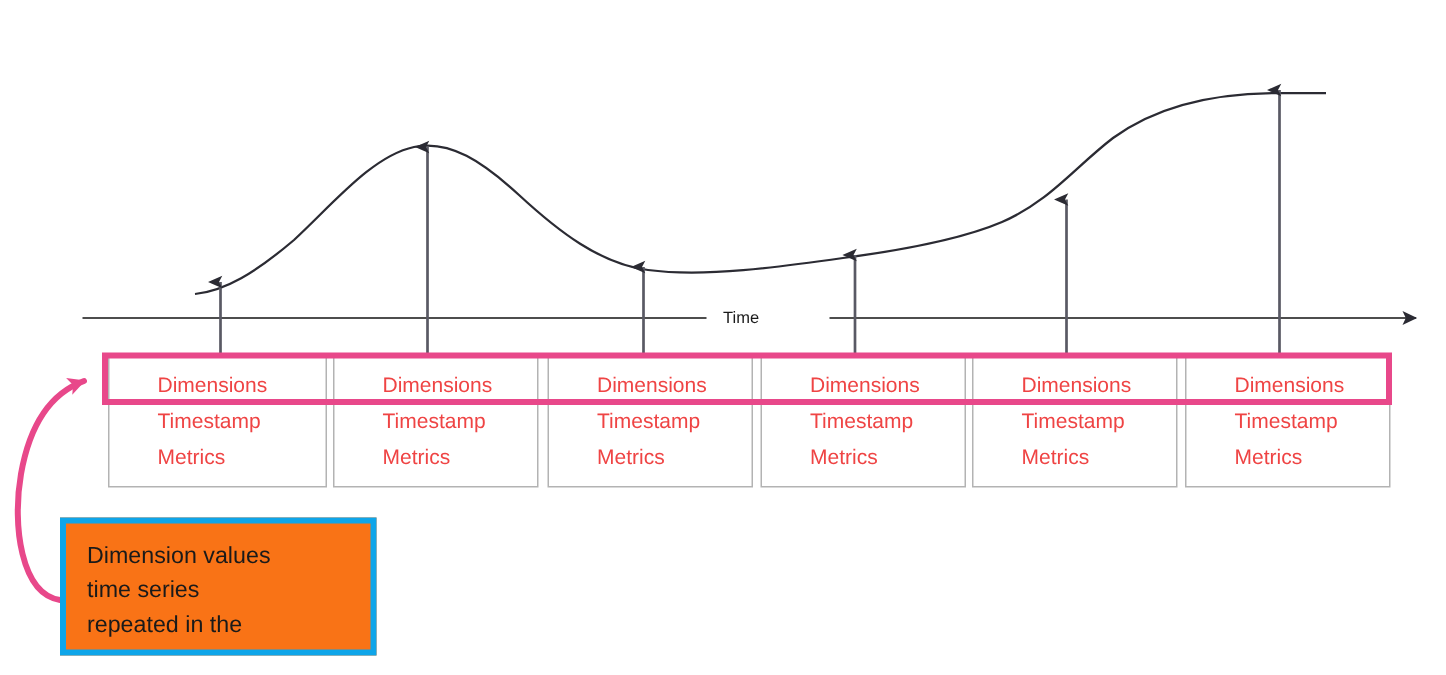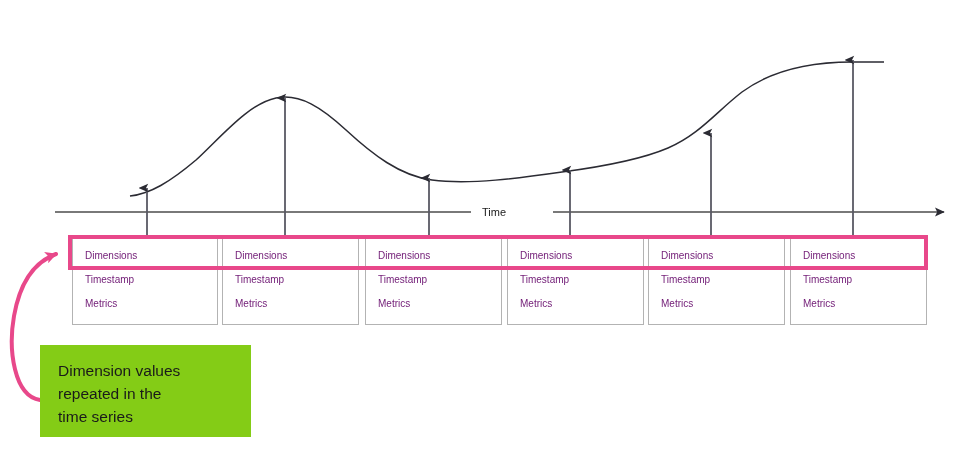--- a/index.html
+++ b/index.html
@@ -27,45 +27,46 @@
   .record-box {
     position: absolute;
     box-sizing: border-box;
     background: #ffffff;
     border: 1px solid #b3b3b3;
     top: 237px;
     height: 88px;
     padding: 6px 0 0 12px;
   }
   .record-line {
-    font-size: 10px;
+    font-size: 14px;
     line-height: 24px;
-    color: #701a75;
+    color: #ef4444;
     white-space: nowrap;
+    margin-left: 20px;
   }
   .highlight-rect {
     position: absolute;
     box-sizing: border-box;
     left: 68px;
     top: 235px;
     width: 860px;
     height: 35px;
     border: 4px solid #e8488a;
     background: transparent;
     pointer-events: none;
   }
   .callout-box {
     position: absolute;
     box-sizing: border-box;
     left: 40px;
     top: 345px;
     width: 211px;
     height: 92px;
-    border: 4px solid #84cc16;
-    background: #84cc16;
+    border: 4px solid #0ea5e9;
+    background: #f97316;
     padding: 10px 0 0 14px;
   }
   .callout-line {
     font-size: 15.5px;
     line-height: 23px;
     color: #1a1a1a;
     white-space: nowrap;
   }
   .axis-label {
     position: absolute;
@@ -153,17 +154,17 @@
   <div class="record-box" style="left:790px;width:137px;">
     <div class="record-line">Dimensions</div>
     <div class="record-line">Timestamp</div>
     <div class="record-line">Metrics</div>
   </div>
 
   <div class="highlight-rect"></div>
 
   <div class="callout-box">
     <div class="callout-line">Dimension values</div>
+    <div class="callout-line">time series</div>
     <div class="callout-line">repeated in the</div>
-    <div class="callout-line">time series</div>
   </div>
 
 </div>
 
 </body></html>

